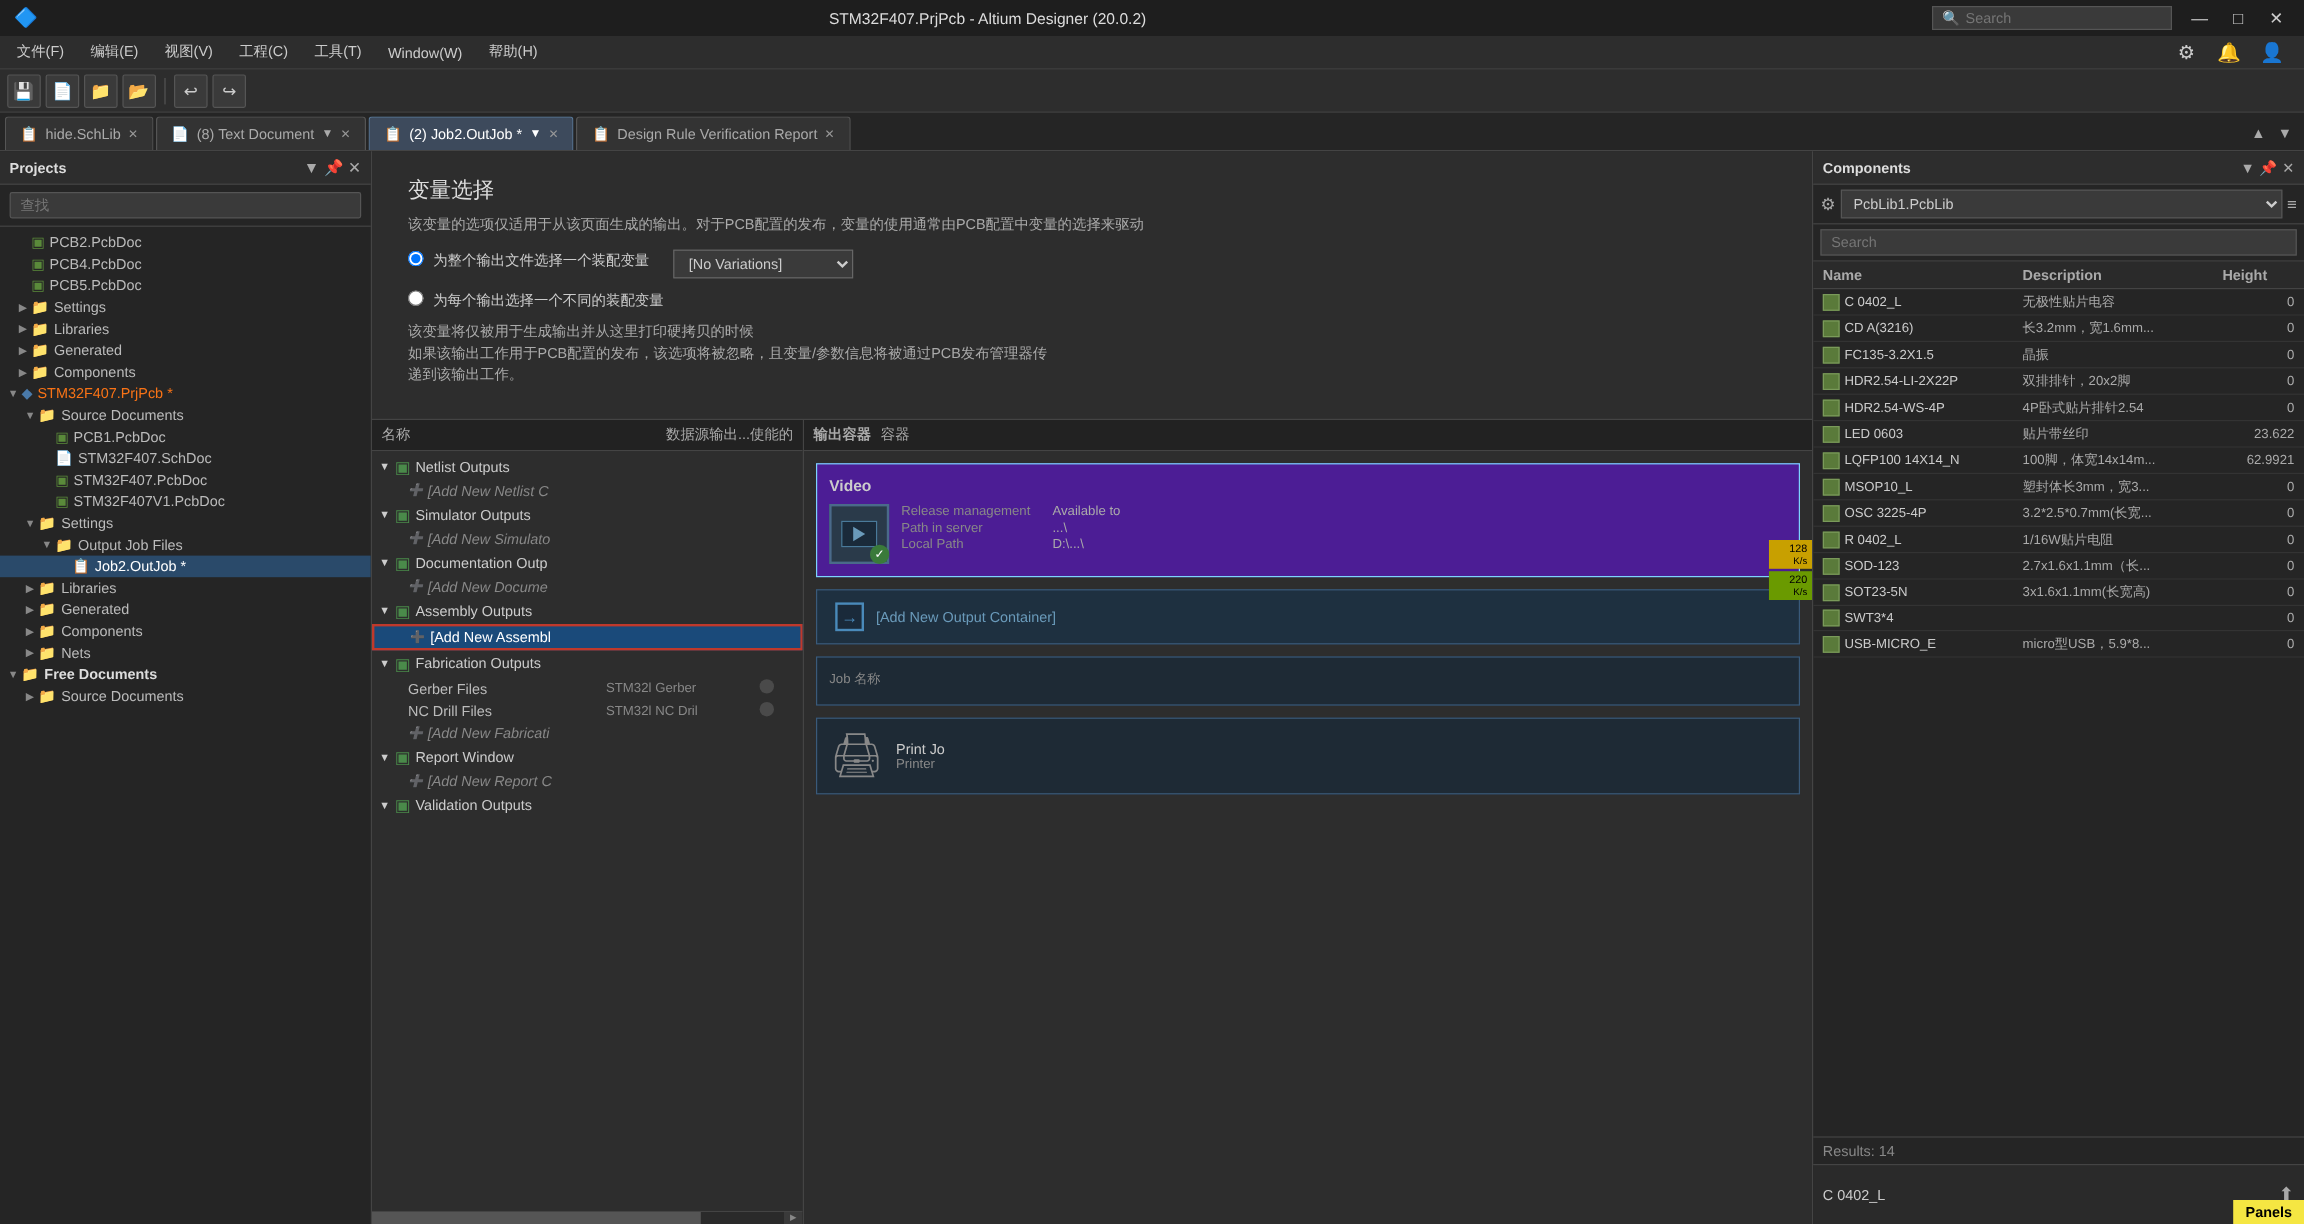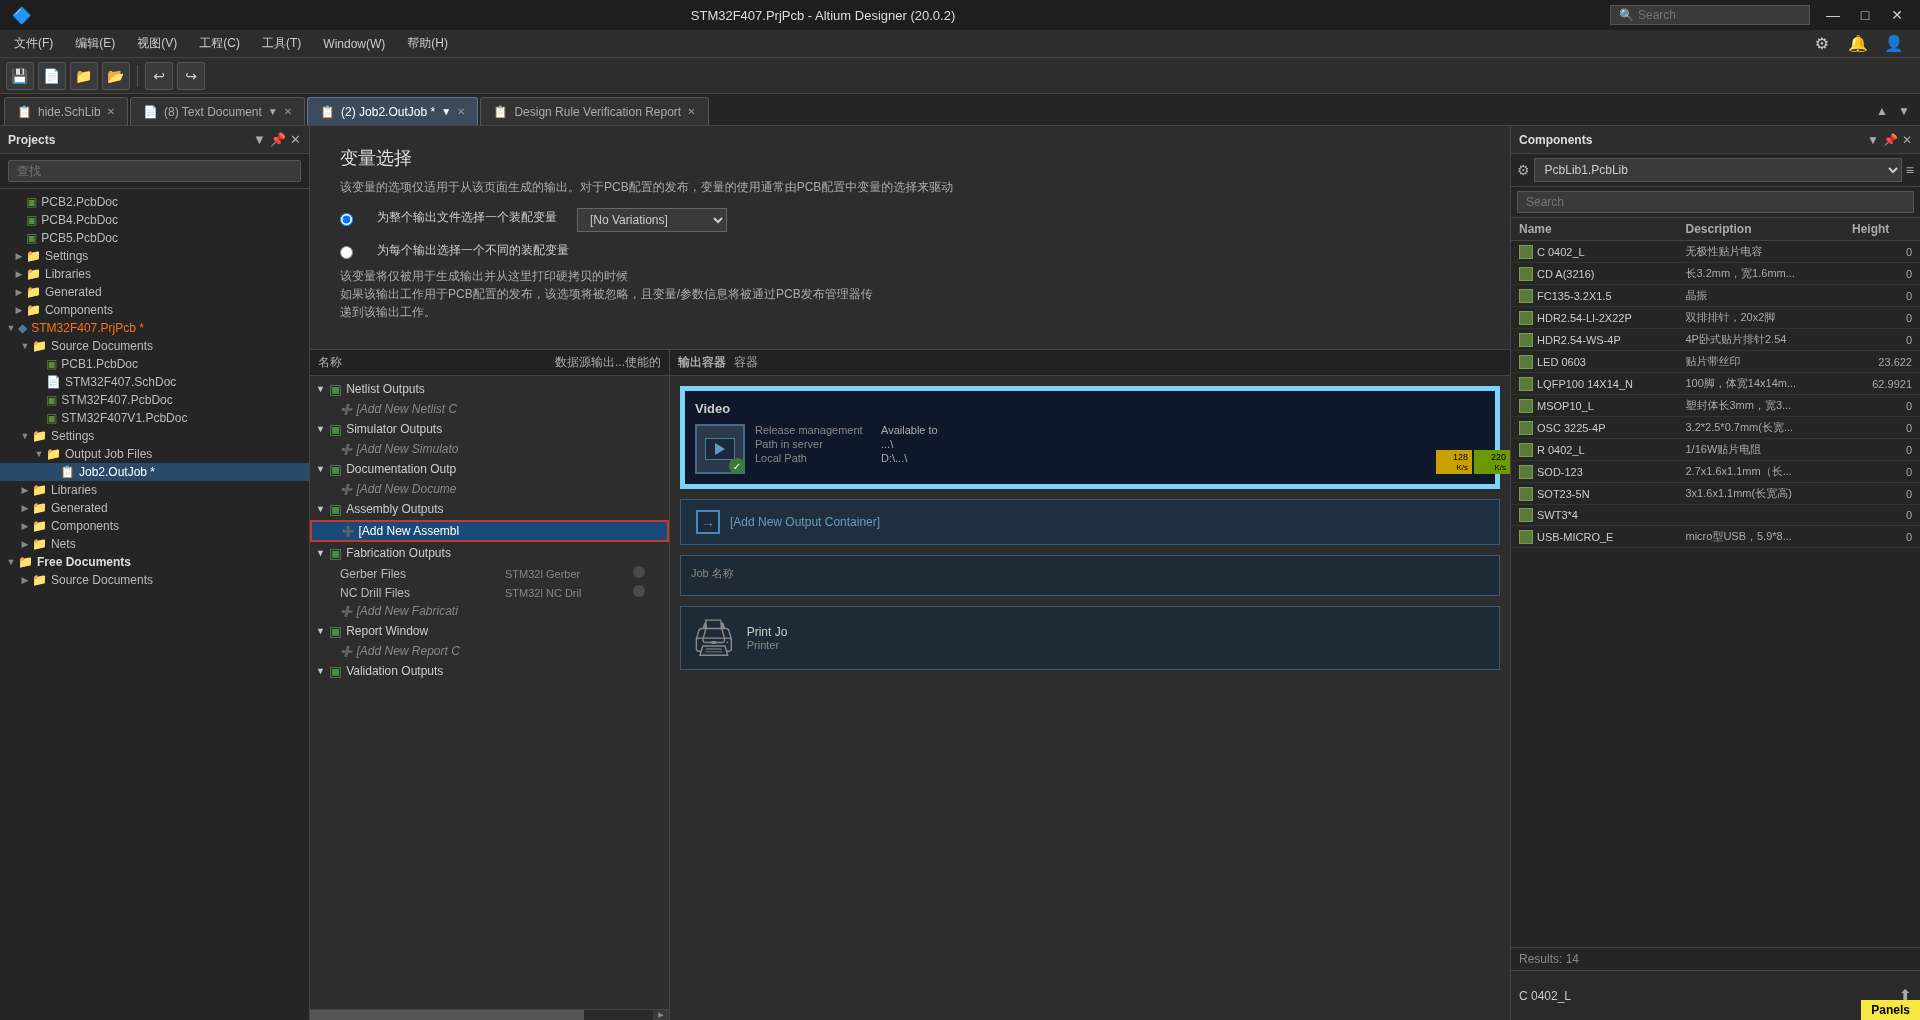--- a/index.html
+++ b/index.html
@@ -152,21 +152,21 @@
       flex-direction: column;
       overflow: hidden;
     }
 
     #variable-section {
       padding: 20px 30px 16px;
       border-bottom: 1px solid #444;
     }
     #variable-section h2 { font-size: 18px; color: #ddd; margin-bottom: 8px; font-weight: normal; }
     #variable-section p { color: #aaa; font-size: 12px; line-height: 1.5; margin-bottom: 12px; }
-    .radio-option { display: flex; align-items: flex-end; gap: 24px; margin-bottom: 6px; }
+    .radio-option { display: flex; align-items: flex-start; gap: 8px; margin-bottom: 6px; }
     .radio-option input[type=radio] { cursor: pointer; }
     .radio-option label { color: #ccc; font-size: 12px; }
     .radio-row { display: flex; align-items: center; gap: 20px; margin-bottom: 10px; }
     .variation-select {
       background: #3a3a3a;
       border: 1px solid #666;
       color: #ccc;
       padding: 3px 8px;
       outline: none;
       min-width: 150px;
@@ -252,22 +252,22 @@
     #containers-area {
       flex: 1;
       overflow-y: auto;
       padding: 10px;
       display: flex;
       flex-direction: column;
       gap: 10px;
     }
 
     .container-card {
-      background: #0f172a;
-      border: 5px solid #7dd3fc;
+      background: #4c1d95;
+      border: 1px solid #7dd3fc;
       padding: 10px;
     }
     .container-card .card-field { display: flex; gap: 6px; margin-bottom: 2px; }
     .container-card .field-label { color: #888; font-size: 11px; width: 120px; }
     .container-card .field-value { color: #aaa; font-size: 11px; }
 
     
     #right-panel {
       width: 410px;
       background: #252525;
@@ -966,18 +966,18 @@
       <span>Results: 14</span>
     </div>
     <div id="comp-detail">
       <span class="comp-selected-name">C 0402_L</span>
       <span style="cursor:pointer;color:#aaa;font-size:16px;">⬆</span>
     </div>
   </div>
 
 </div>
 
-<div style="position:fixed;right:410px;top:450px;display:flex;flex-direction:row;gap:2px;z-index:100;">
+<div style="position:fixed;right:410px;top:450px;display:flex;flex-direction:column;gap:2px;z-index:100;">
   <div style="background:#c8a000;color:#000;font-size:9px;padding:2px 4px;text-align:right;width:36px;cursor:pointer;">128<br><span style="font-size:8px;">K/s</span></div>
   <div style="background:#6a9a00;color:#000;font-size:9px;padding:2px 4px;text-align:right;width:36px;cursor:pointer;">220<br><span style="font-size:8px;">K/s</span></div>
 </div>
 
 <div id="panels-btn">Panels</div>
 
 </body></html>

